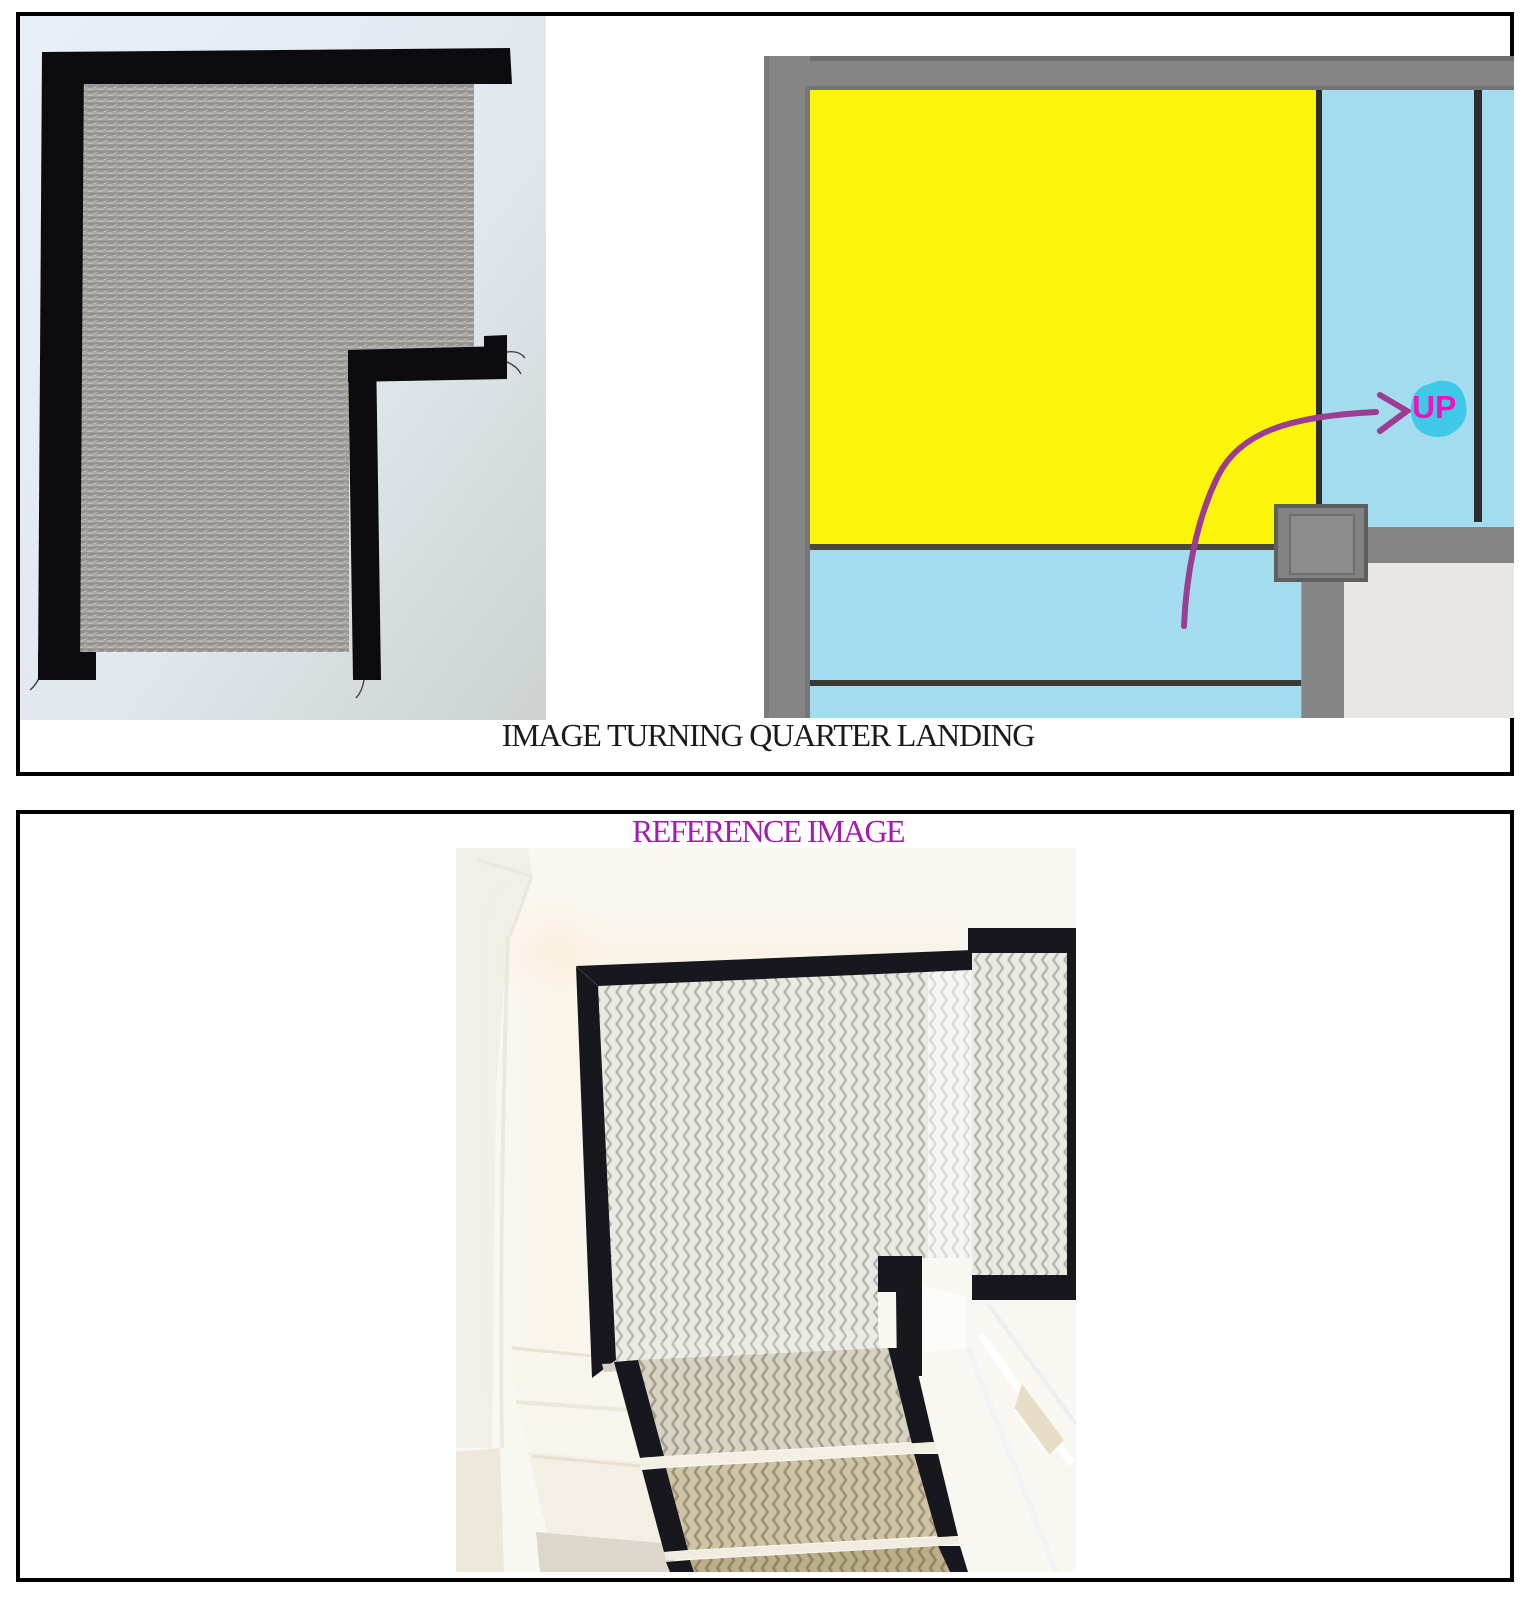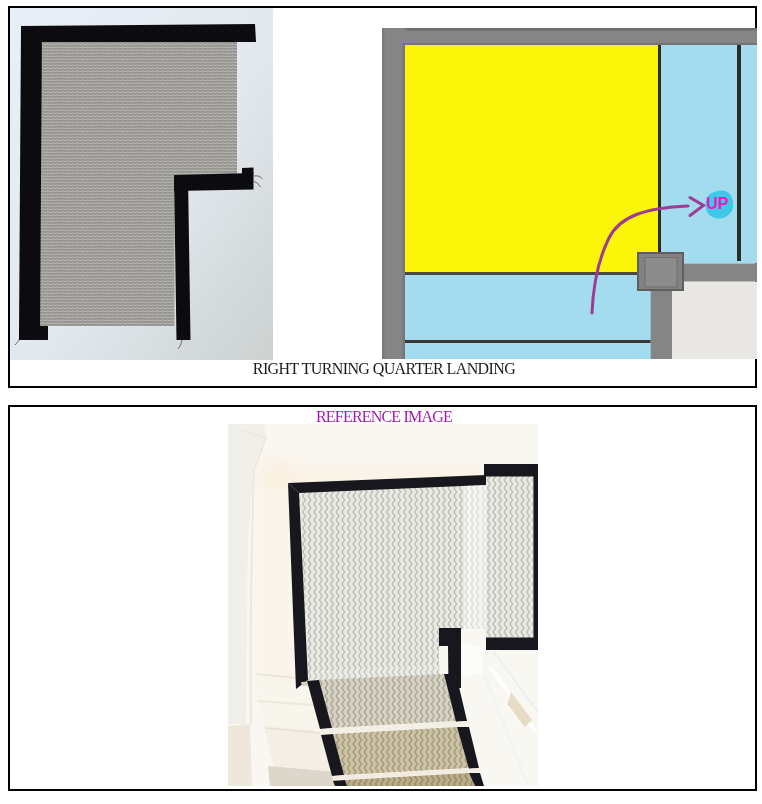--- a/index.html
+++ b/index.html
@@ -91,21 +91,21 @@
     <path d="M308,169.5 L321.5,177.5 L308,187.5"></path>
   </g>
 
   <g>
     <path d="M337,162.5 q11,-1 13.5,9 q2.5,9 -3,14.5 q-6,6 -14.5,4 q-9,-2.5 -9.5,-12 q-0.5,-9 6,-13 z" fill="#3fc9e9"></path>
     <text x="324" y="181" font-family="Liberation Sans, sans-serif" font-size="16" font-weight="bold" fill="#f312bd">UP</text>
   </g>
 </svg>
 </div>
 
-<div class="abs" style="left:12px;top:360px;width:744px;text-align:center;font-size:16px;letter-spacing:-0.6px;color:#1a1a1a;">RIGHT TURNING QUARTER LANDING</div>
+<div class="abs" style="left:12px;top:360px;width:744px;text-align:center;font-size:16px;letter-spacing:-0.6px;color:#1a1a1a;">IMAGE TURNING QUARTER LANDING</div>
 
 <div class="abs" style="left:8px;top:405px;width:745px;height:382px;border:2.5px solid #000;"></div>
 
 <div class="abs" style="left:12px;top:408px;width:744px;text-align:center;font-size:16px;letter-spacing:-0.8px;color:#a21caf;">REFERENCE IMAGE</div>
 
 <div class="abs" style="left:228px;top:424px;width:310px;height:362px;">
 <svg width="310" height="362" viewBox="0 0 310 362" xmlns="http://www.w3.org/2000/svg">
   <defs>
     <pattern id="hb1" width="5.6" height="8" patternUnits="userSpaceOnUse">
       <rect width="5.6" height="8" fill="#eaeae4"></rect>

